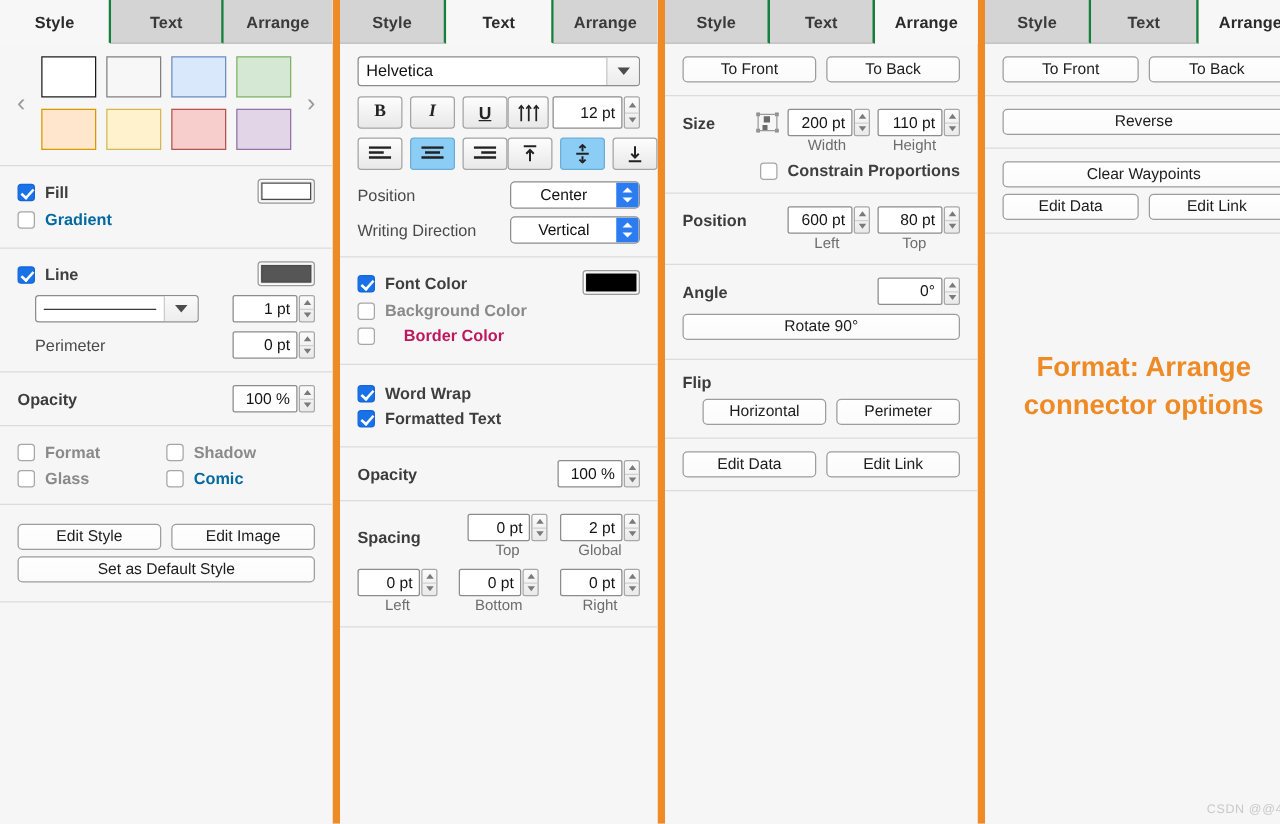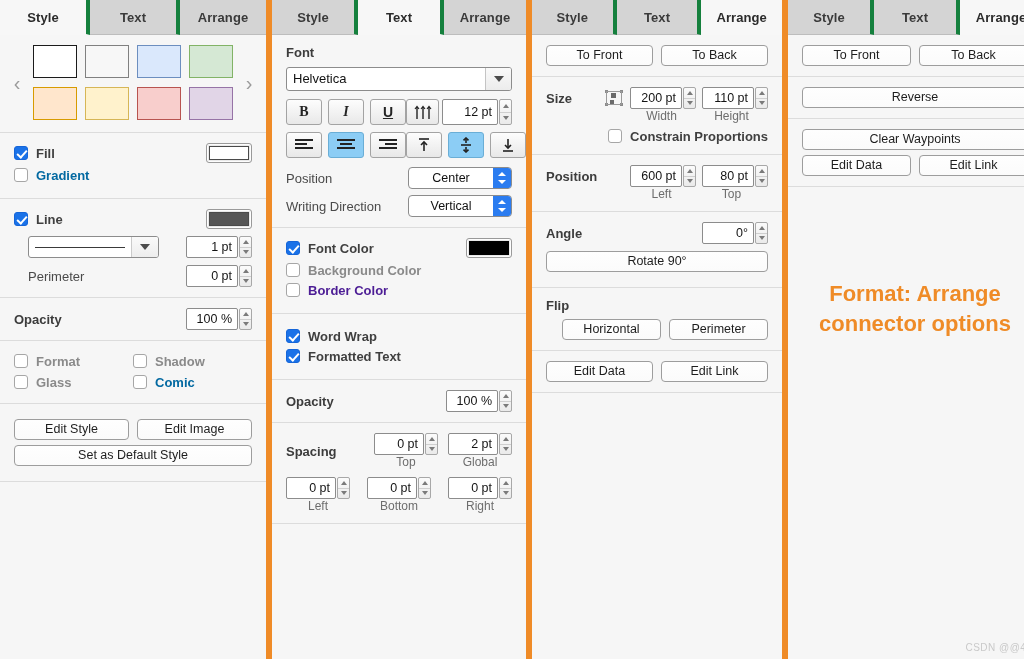--- a/index.html
+++ b/index.html
@@ -19,21 +19,21 @@
   .panel.p2 { width: 254px; }
   .panel.p3 { width: 250px; }
   .panel.p4 { width: 254px; }
   .divider { flex: 0 0 auto; width: 6px; height: 659px; background: #ef8b27; }
 
   
   .tabbar { display: flex; height: 35px; background: #f6f6f6; }
   .tab {
     flex: 1 1 0; display: flex; align-items: center; justify-content: center;
     font-size: 13px; font-weight: bold; color: #3a3a3a;
-    background: #d4d4d4; border-right: 4px solid #15803d;
+    background: #d4d4d4; border-right: 2px solid #15803d;
     border-bottom: 1px solid #bdbdbd;
     height: 35px; letter-spacing: .1px;
   }
   .tab:last-child { border-right: none; }
   .tab.active { background: #f7f7f7; border-bottom-color: transparent; color: #2b2b2b; }
 
   
   .sec { border-bottom: 1px solid #dcdcdc; padding: 10px 14px; }
   .lbl { font-size: 13px; color: #4a4a4a; }
   .lbl.b { font-weight: bold; color: #3c3c3c; }
@@ -42,21 +42,21 @@
 
   
   .cb { width: 14px; height: 14px; border-radius: 3px; border: 1px solid #a6a6a6;
         background: #fff; flex: 0 0 auto; position: relative; }
   .cb.on { background: #1a72e8; border-color: #1565d8; }
   .cb.on::after {
     content: ""; position: absolute; left: 4px; top: 1px;
     width: 4px; height: 8px; border: solid #fff; border-width: 0 2px 2px 0;
     transform: rotate(42deg);
   }
-  .cbrow { display: flex; align-items: flex-start; gap: 8px; margin: 5px 0; }
+  .cbrow { display: flex; align-items: flex-end; gap: 8px; margin: 5px 0; }
   .cbrow .lbl { font-weight: bold; font-size: 13px; color: #3f3f3f; }
 
   
   .well {
     width: 46px; height: 20px; border: 1px solid #9a9a9a; border-radius: 3px;
     background: #e9e9e9; padding: 2px; box-shadow: inset 0 0 0 1px #fdfdfd;
   }
   .well i { display: block; width: 100%; height: 100%; border: 1px solid #4a4a4a; }
   .well.black i { background: #000; border-color: #000; }
   .well.white i { background: #fff; }
@@ -293,21 +293,20 @@
   <div class="divider"></div>
 
   <div class="panel p2">
     <div class="tabbar">
       <div class="tab">Style</div>
       <div class="tab active">Text</div>
       <div class="tab">Arrange</div>
     </div>
 
     <div class="sec">
-      <div class="lbl b" style="margin-bottom:7px;">Font</div>
       <div class="combo">
         <div class="val">Helvetica</div>
         <div class="arw"></div>
       </div>
 
       <div class="row" style="margin-top:8px;">
         <div class="seg">
           <div class="sq" style="font-weight:bold;font-family:'Liberation Serif',serif;">B</div>
           <div class="sq" style="font-style:italic;font-family:'Liberation Serif',serif;font-weight:bold;">I</div>
           <div class="sq" style="text-decoration:underline;font-weight:bold;">U</div>
@@ -422,21 +421,21 @@
         <div class="well black">
             <i></i>
           </div>
       </div>
       <div class="cbrow">
         <span class="cb"></span>
         <span class="lbl b" style="color:#8a8a8a;">Background Color</span>
       </div>
       <div class="cbrow">
         <span class="cb"></span>
-        <span class="lbl b" style="color:#4c1d95;">Border Color</span>
+        <span class="lbl b" style="color:#be185d;margin-left:15px;">Border Color</span>
       </div>
     </div>
 
     <div class="sec">
       <div class="cbrow">
         <span class="cb on"></span>
         <span class="lbl b">Word Wrap</span>
       </div>
       <div class="cbrow">
         <span class="cb on"></span>

